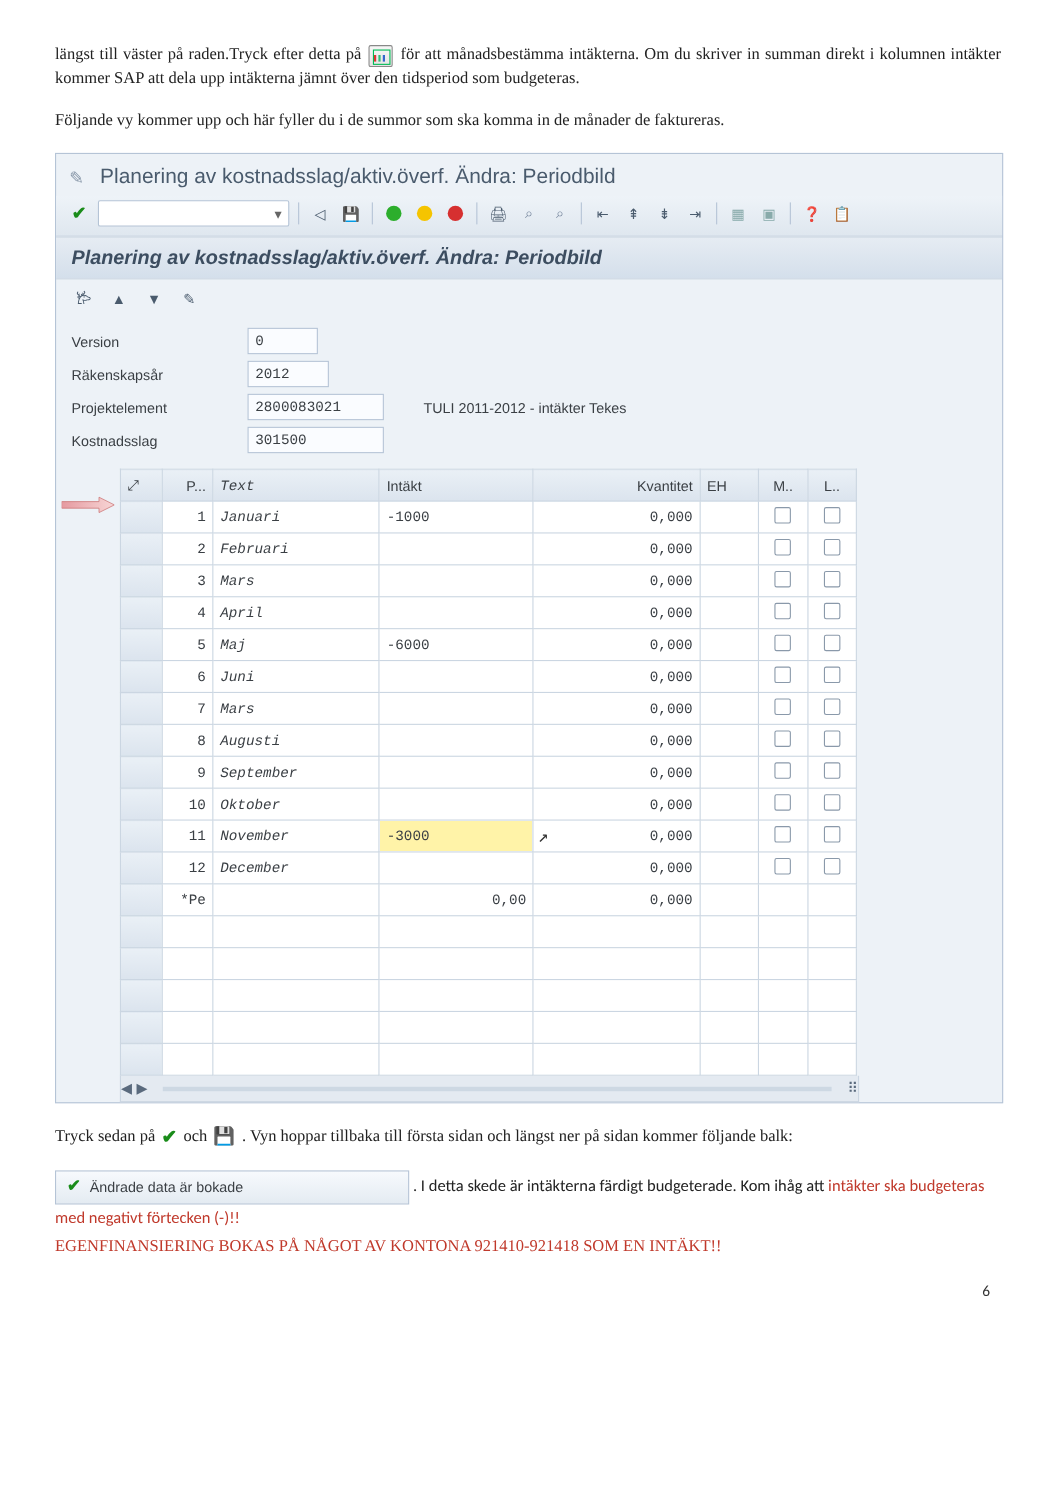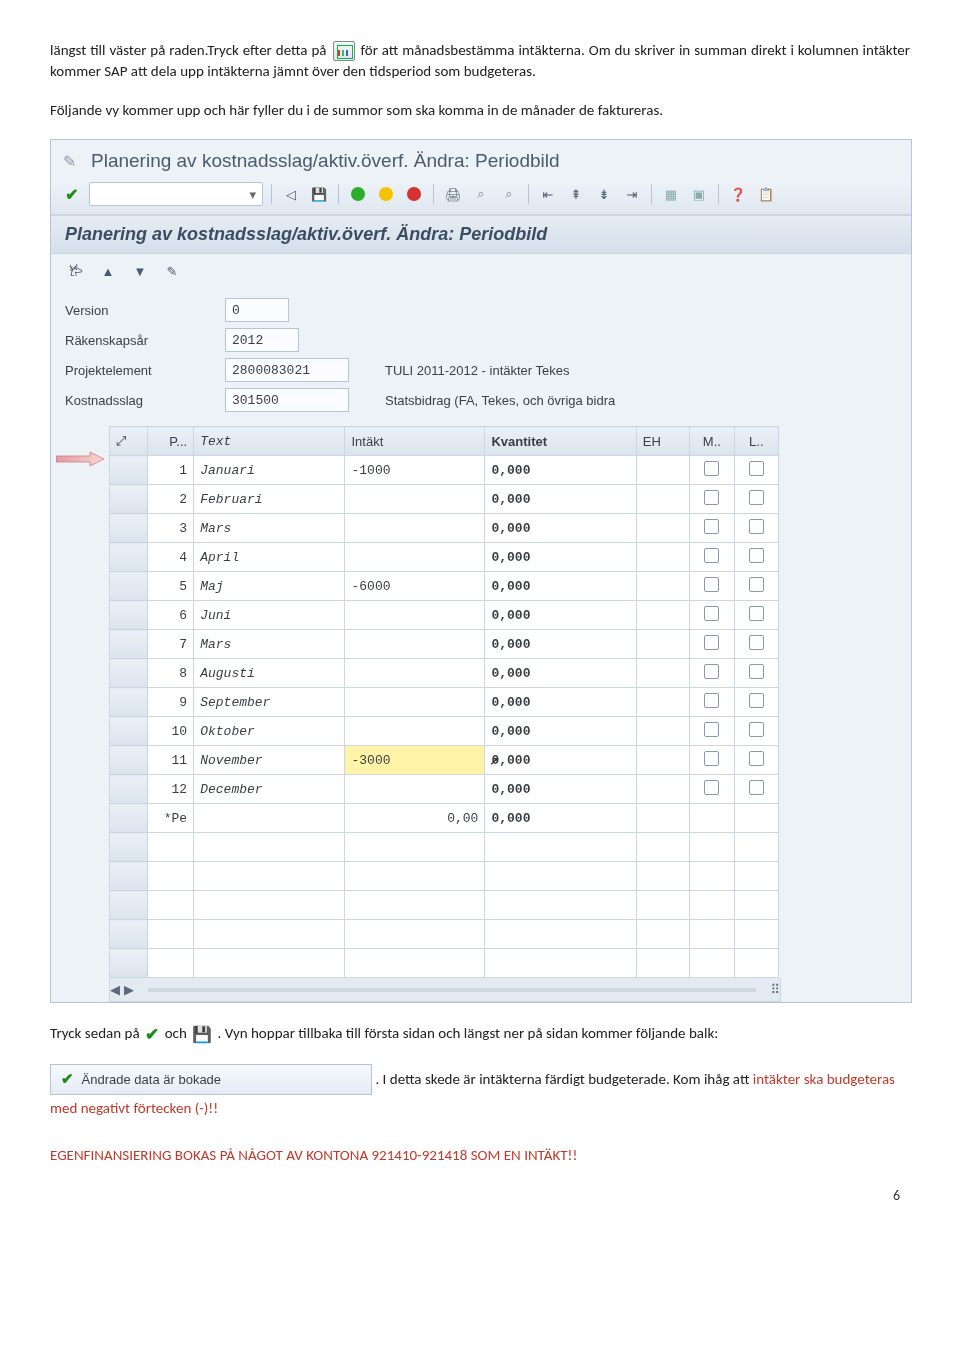--- a/index.html
+++ b/index.html
@@ -8,20 +8,21 @@
     font-family: Calibri, Arial, sans-serif;
     font-size: 15px;
     color: #222;
     background: #fff;
     width: 860px;
   }
   .para {
     margin: 0 0 18px 0;
     line-height: 1.4;
     text-align: justify;
+    font-family: Liberation Serif, serif;
   }
   .inline-icon {
     display: inline-block;
     width: 20px;
     height: 18px;
     border: 1px solid #888;
     background: linear-gradient(#f6f6f6,#e4e4e4);
     vertical-align: middle;
     position: relative;
     font-size: 12px;
@@ -158,21 +159,21 @@
     text-align:left;
     font-weight:normal;
   }
   table.sap-table th {
     background: linear-gradient(#eaf0f6,#dbe4ee);
     font-family: Arial, sans-serif;
   }
   table.sap-table .col-p { width:28px; text-align:right; }
   table.sap-table .col-text { width:120px; font-family: "Courier New", monospace; font-style: italic; }
   table.sap-table .col-intakt { width:110px; }
-  table.sap-table .col-kvant { width:120px; text-align:left;font-weight:bold; }
+  table.sap-table .col-kvant { width:120px; text-align:right; }
   table.sap-table .col-eh { width:34px; }
   table.sap-table .col-chk { width:26px; text-align:center; }
   table.sap-table .highlight td.col-intakt { background:#fff3a8; }
   .chkbox {
     display:inline-block;
     width:13px; height:13px;
     border:1px solid #8a99aa;
     background:#fff;
     border-radius:2px;
   }
@@ -305,21 +306,20 @@
     <span>Räkenskapsår</span>
     <input class="sap-input" style="width: 60px;" value="2012">
     <span></span>
 
     <span>Projektelement</span>
     <input class="sap-input" value="2800083021" style="">
     <span class="sap-desc">TULI 2011-2012 - intäkter Tekes</span>
 
     <span>Kostnadsslag</span>
     <input class="sap-input" value="301500" style="">
-    <span class="sap-desc">Statsbidrag (FA, Tekes, och övriga bidra</span>
   </div>
 
   <div class="table-wrap">
     <div class="arrow-left">
       <svg viewBox="0 0 48 18">
         <defs>
           <linearGradient id="g1" x1="0" x2="1">
             <stop offset="0" stop-color="#f7d6d6"></stop>
             <stop offset="1" stop-color="#e59aa0"></stop>
           </linearGradient>
@@ -544,15 +544,15 @@
 
 <div style="line-height:1.5">
   <span class="status-bar">
     <span class="status-check">✔</span>
     <span>Ändrade data är bokade</span>
   </span>
   <span>. I detta skede är intäkterna färdigt budgeterade. Kom ihåg att </span>
   <span class="red-text">intäkter ska budgeteras med negativt förtecken (-)!!</span>
 </div>
 
-<p class="para red-text" style="margin-top:26px">EGENFINANSIERING BOKAS PÅ NÅGOT AV KONTONA 921410-921418 SOM EN INTÄKT!!</p>
+<p class="para red-text" style="margin-top:4px">EGENFINANSIERING BOKAS PÅ NÅGOT AV KONTONA 921410-921418 SOM EN INTÄKT!!</p>
 
 <div class="page-num">6</div>
 
 </body></html>

